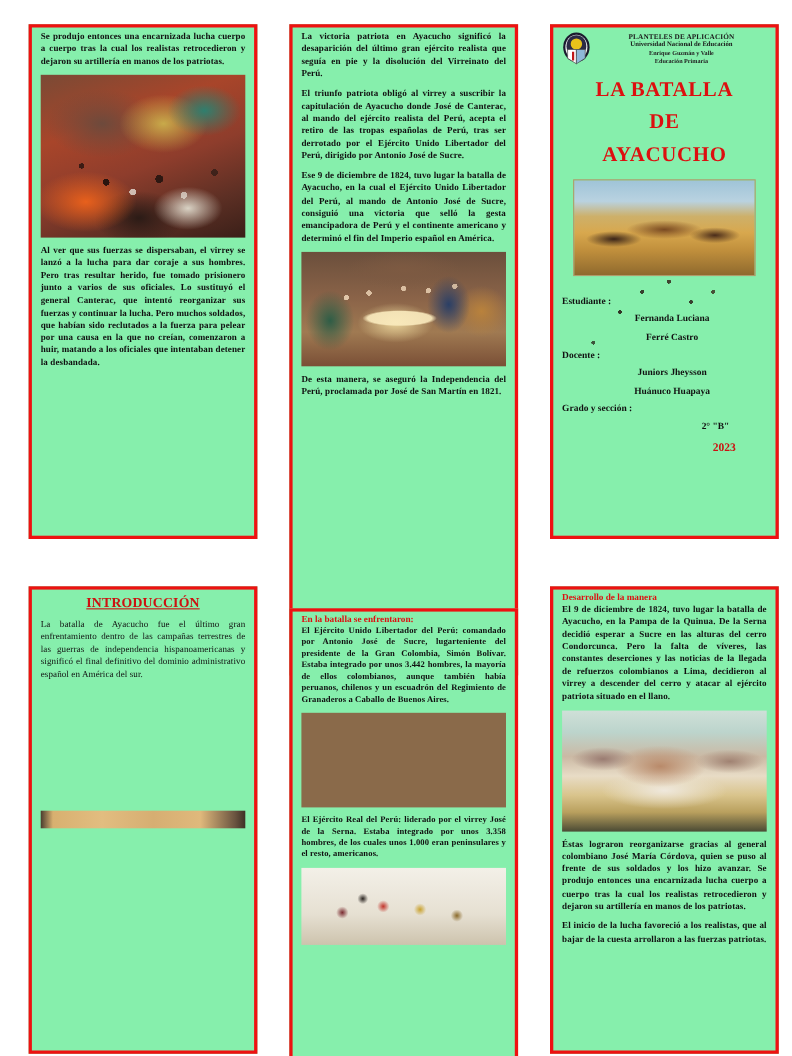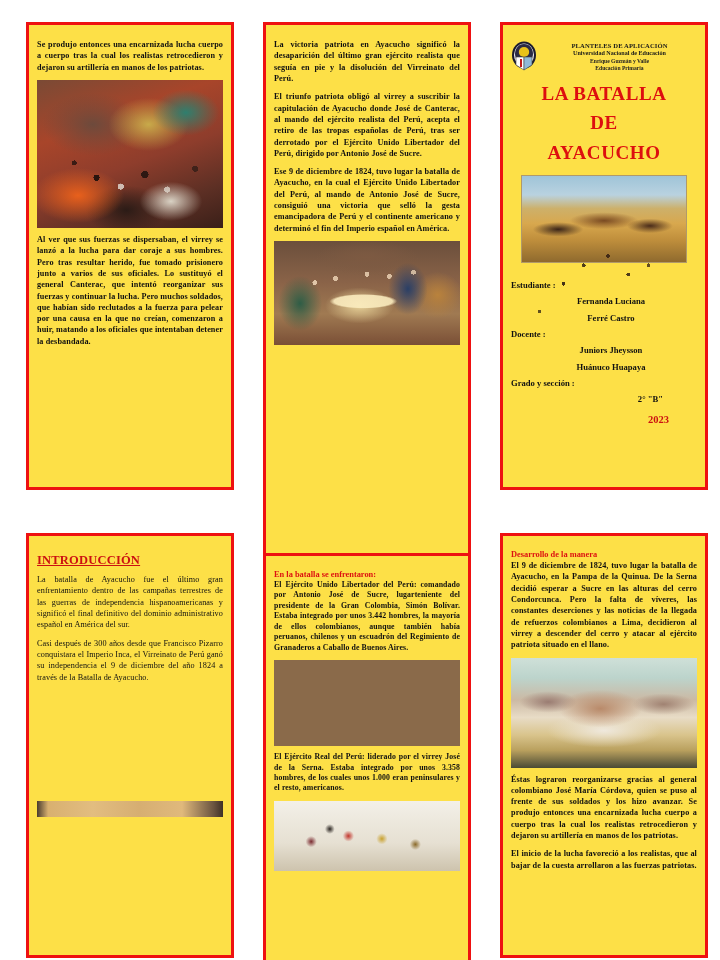--- a/index.html
+++ b/index.html
@@ -11,23 +11,23 @@
   }
   #sheet {
     position: relative;
     width: 720px; height: 960px;
     background: #ffffff;
     overflow: hidden;
   }
 
   .panel {
     position: absolute;
-    background: #fde047;
+    background: #86efac;
     border: 3px solid #ee1111;
-    padding: 14px 8px 6px 8px;
+    padding: 2px 8px 6px 8px;
     overflow: hidden;
   }
 
   
   #p-top-left   { left: 26px;  top: 22px;  width: 208px; height: 468px; }
   #p-top-mid    { left: 263px; top: 22px;  width: 208px; height: 592px; }
   #p-top-right  { left: 500px; top: 22px;  width: 208px; height: 468px; }
   
   #p-bot-left   { left: 26px;  top: 533px; width: 208px; height: 425px; }
   #p-bot-mid    { left: 263px; top: 533px; width: 208px; height: 425px; margin-top: 20px; }
@@ -53,20 +53,21 @@
   .red-head {
     color: #dd1111;
     font-weight: bold;
     font-size: 8.4px;
     margin: 0 0 1px 0;
   }
   .red-head-big {
     color: #cc1111;
     font-weight: bold;
     font-size: 12.5px;
+    text-align: center;
     text-decoration: underline;
     margin: 3px 0 6px 0;
     letter-spacing: .2px;
   }
 
   
   .img {
     position: relative;
     width: 100%;
     margin: 4px 0 6px 0;
@@ -258,20 +259,21 @@
     <p class="body">Se produjo entonces una encarnizada lucha cuerpo a cuerpo tras la cual los realistas retrocedieron y dejaron su artillería en manos de los patriotas.</p>
     <div class="img img-melee"></div>
     <p class="body">Al ver que sus fuerzas se dispersaban, el virrey se lanzó a la lucha para dar coraje a sus hombres. Pero tras resultar herido, fue tomado prisionero junto a varios de sus oficiales. Lo sustituyó el general Canterac, que intentó reorganizar sus fuerzas y continuar la lucha. Pero muchos soldados, que habían sido reclutados a la fuerza para pelear por una causa en la que no creían, comenzaron a huir, matando a los oficiales que intentaban detener la desbandada.</p>
   </div>
 
   <div class="panel" id="p-top-mid">
     <p class="body">La victoria patriota en Ayacucho significó la desaparición del último gran ejército realista que seguía en pie y la disolución del Virreinato del Perú.</p>
     <p class="body">El triunfo patriota obligó al virrey a suscribir la capitulación de Ayacucho donde José de Canterac, al mando del ejército realista del Perú, acepta el retiro de las tropas españolas de Perú, tras ser derrotado por el Ejército Unido Libertador del Perú, dirigido por Antonio José de Sucre.</p>
     <p class="body">Ese 9 de diciembre de 1824, tuvo lugar la batalla de Ayacucho, en la cual el Ejército Unido Libertador del Perú, al mando de Antonio José de Sucre, consiguió una victoria que selló la gesta emancipadora de Perú y el continente americano y determinó el fin del Imperio español en América.</p>
     <div class="img img-table"></div>
+    <p class="body">De esta manera, se aseguró la Independencia del Perú, proclamada por José de San Martín en 1821.</p>
   </div>
 
   <div class="panel" id="p-top-right">
 
     <div class="school-head">
       <div class="crest">
         <svg width="26" height="30" viewBox="0 0 26 30" aria-hidden="true">
           <ellipse cx="13" cy="14" rx="12" ry="13.5" fill="#1a1a2e"></ellipse>
           <ellipse cx="13" cy="14" rx="10" ry="11.5" fill="#f2f2f4"></ellipse>
           <path d="M13 3 C19 3 22 8 22 13 C22 18 18 22 13 22 C8 22 4 18 4 13 C4 8 7 3 13 3 Z" fill="#2b2b45"></path>
@@ -306,21 +308,20 @@
       <div class="row val">Huánuco Huapaya</div>
       <div class="row lbl">Grado y sección   :</div>
       <div class="row val right">2° "B"</div>
       <div class="year">2023</div>
     </div>
   </div>
 
   <div class="panel" id="p-bot-left">
     <div class="red-head-big">INTRODUCCIÓN</div>
     <p class="body plain">La batalla de Ayacucho fue el último gran enfrentamiento dentro de las campañas terrestres de las guerras de independencia hispanoamericanas y significó el final definitivo del dominio administrativo español en América del sur.</p>
-    <p class="body plain">Casi después de 300 años desde que Francisco Pizarro conquistara el Imperio Inca, el Virreinato de Perú ganó su independencia el 9 de diciembre del año 1824 a través de la Batalla de Ayacucho.</p>
     <div class="img img-strip" style="margin-top:118px;"></div>
   </div>
 
   <div class="panel" id="p-bot-mid">
     <div class="red-head">En la batalla se enfrentaron:</div>
     <p class="body body-sm"><b>El Ejército Unido Libertador del Perú</b><span>: comandado por Antonio José de Sucre, lugarteniente del presidente de la Gran Colombia, Simón Bolívar. Estaba integrado por unos 3.442 hombres, la mayoría de ellos colombianos, aunque también había peruanos, chilenos y un escuadrón del Regimiento de Granaderos a Caballo de Buenos Aires.</span></p>
     <div class="img img-riders"></div>
     <p class="body body-sm"><b>El Ejército Real del Perú</b><span>: liderado por el virrey José de la Serna. Estaba integrado por unos 3.358 hombres, de los cuales unos 1.000 eran peninsulares y el resto, americanos.</span></p>
     <div class="img img-hussars"></div>
   </div>

